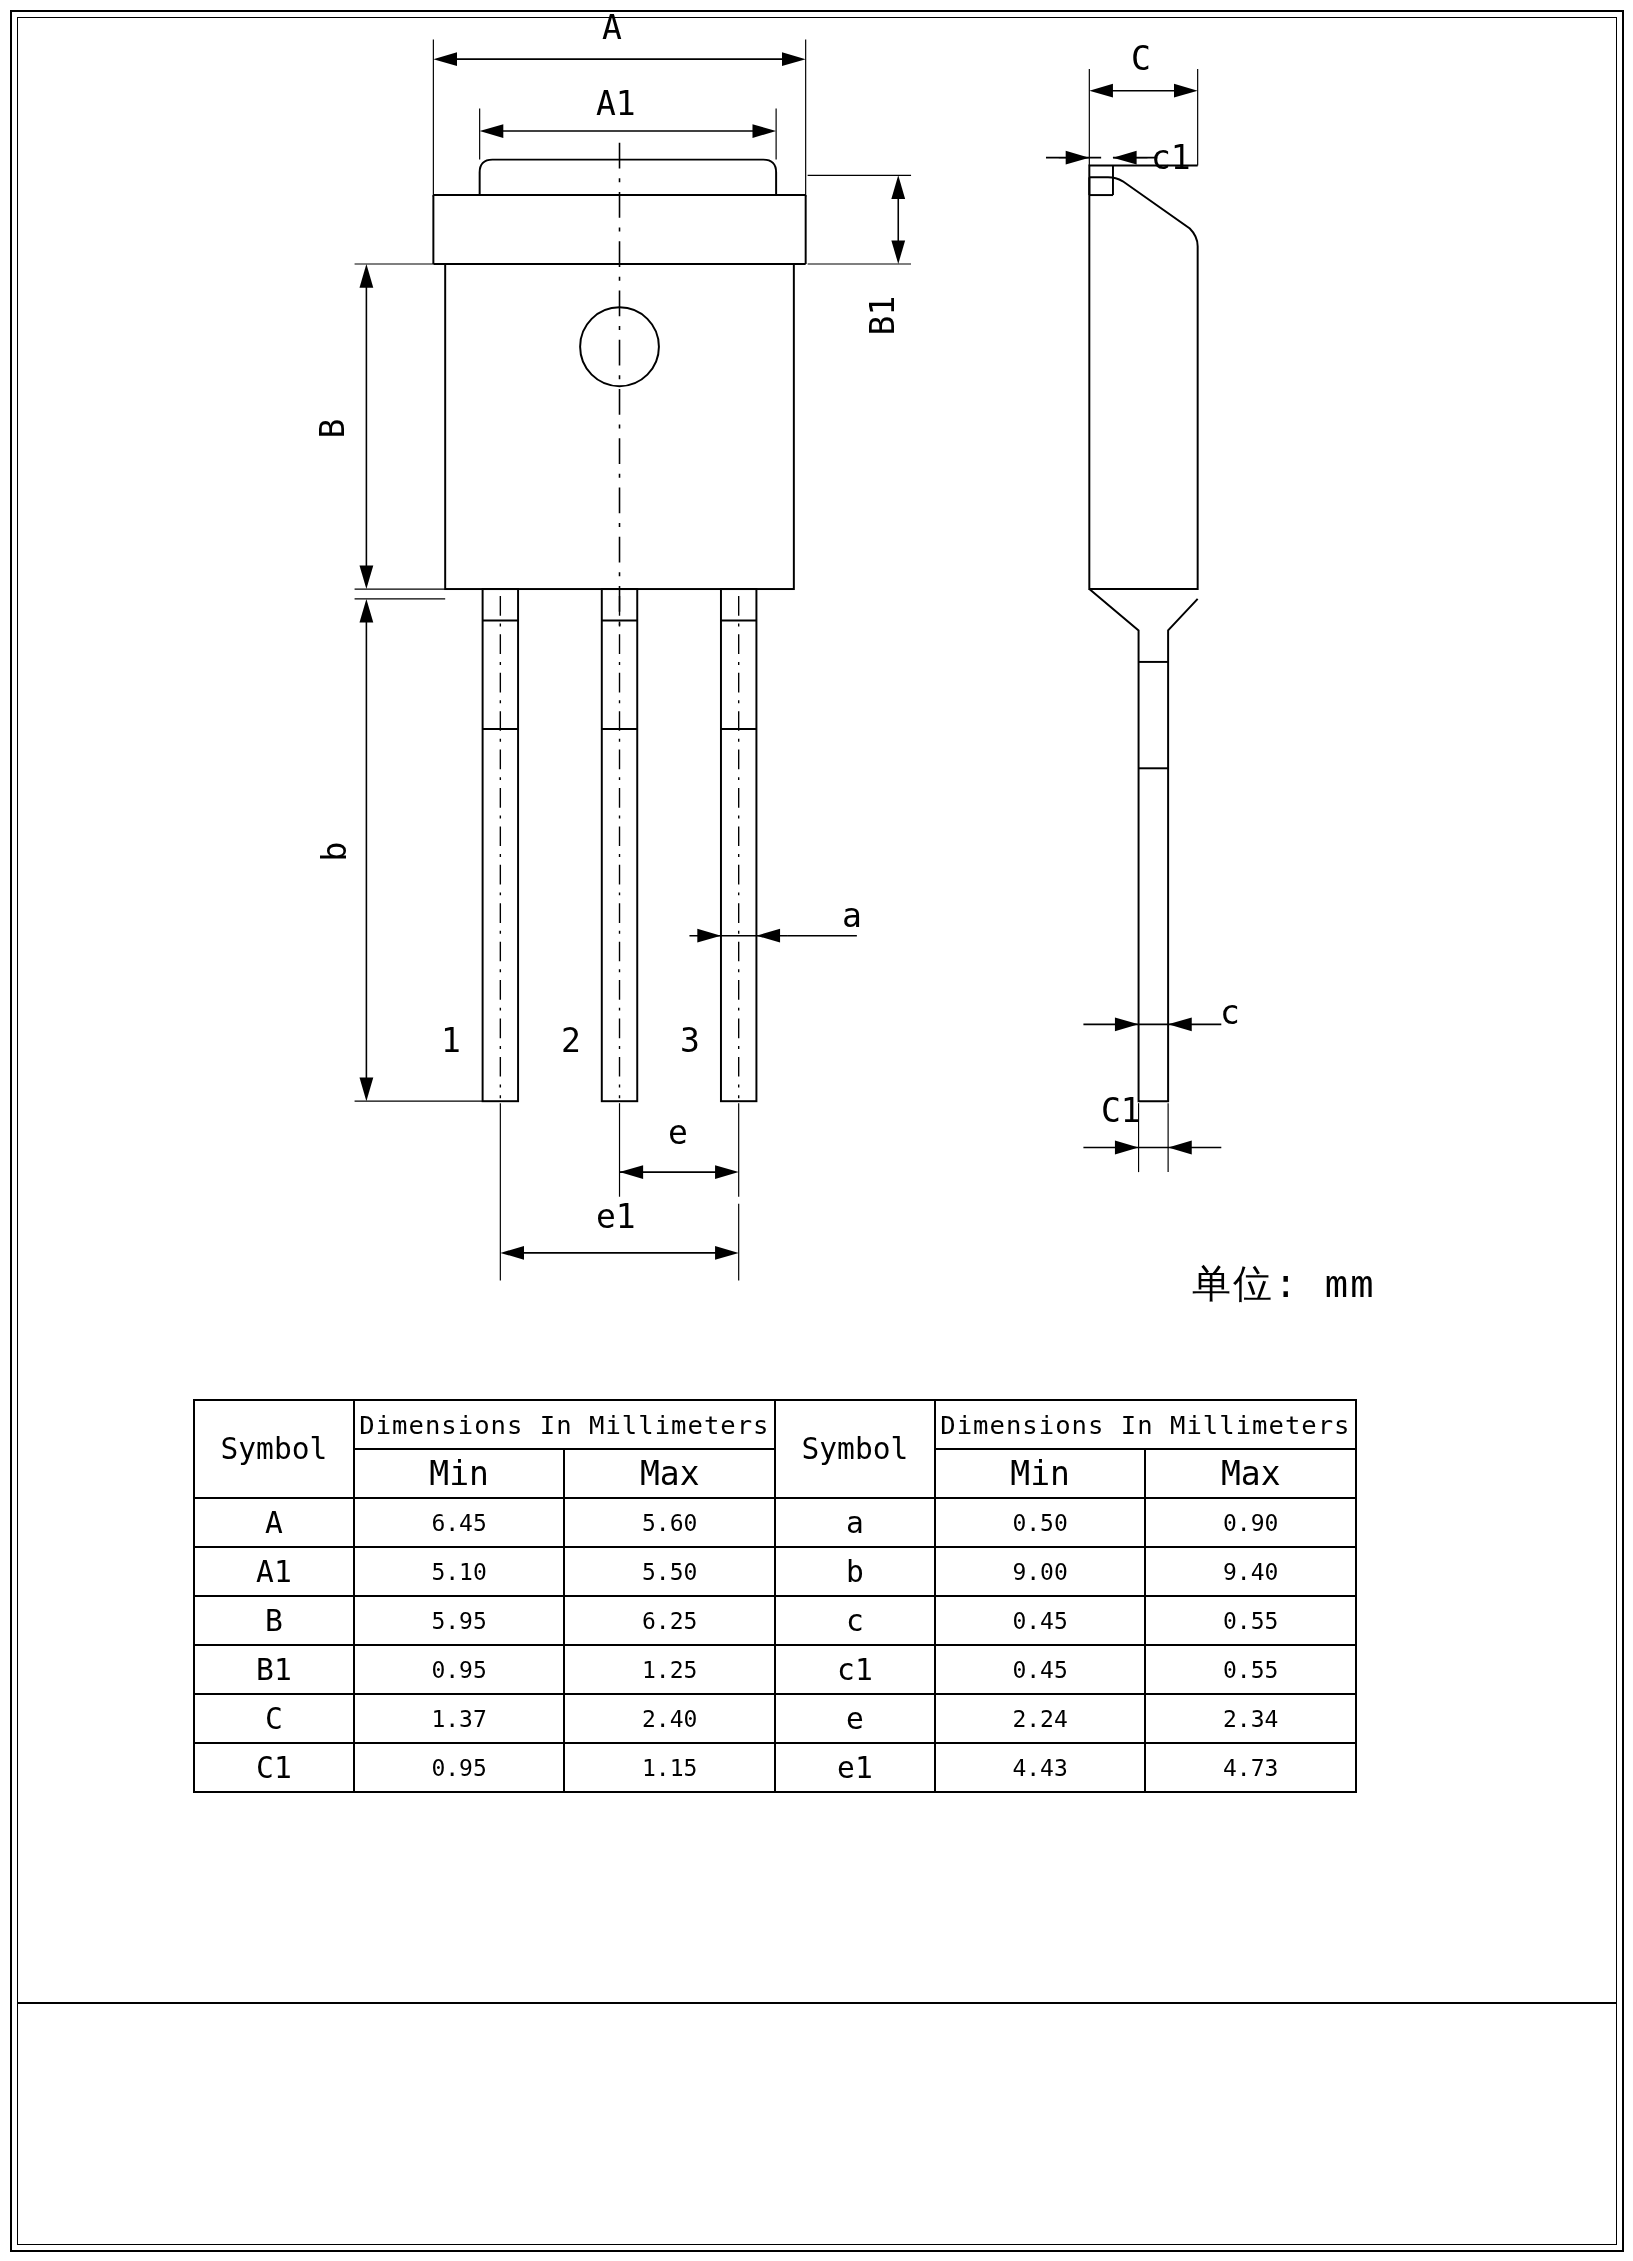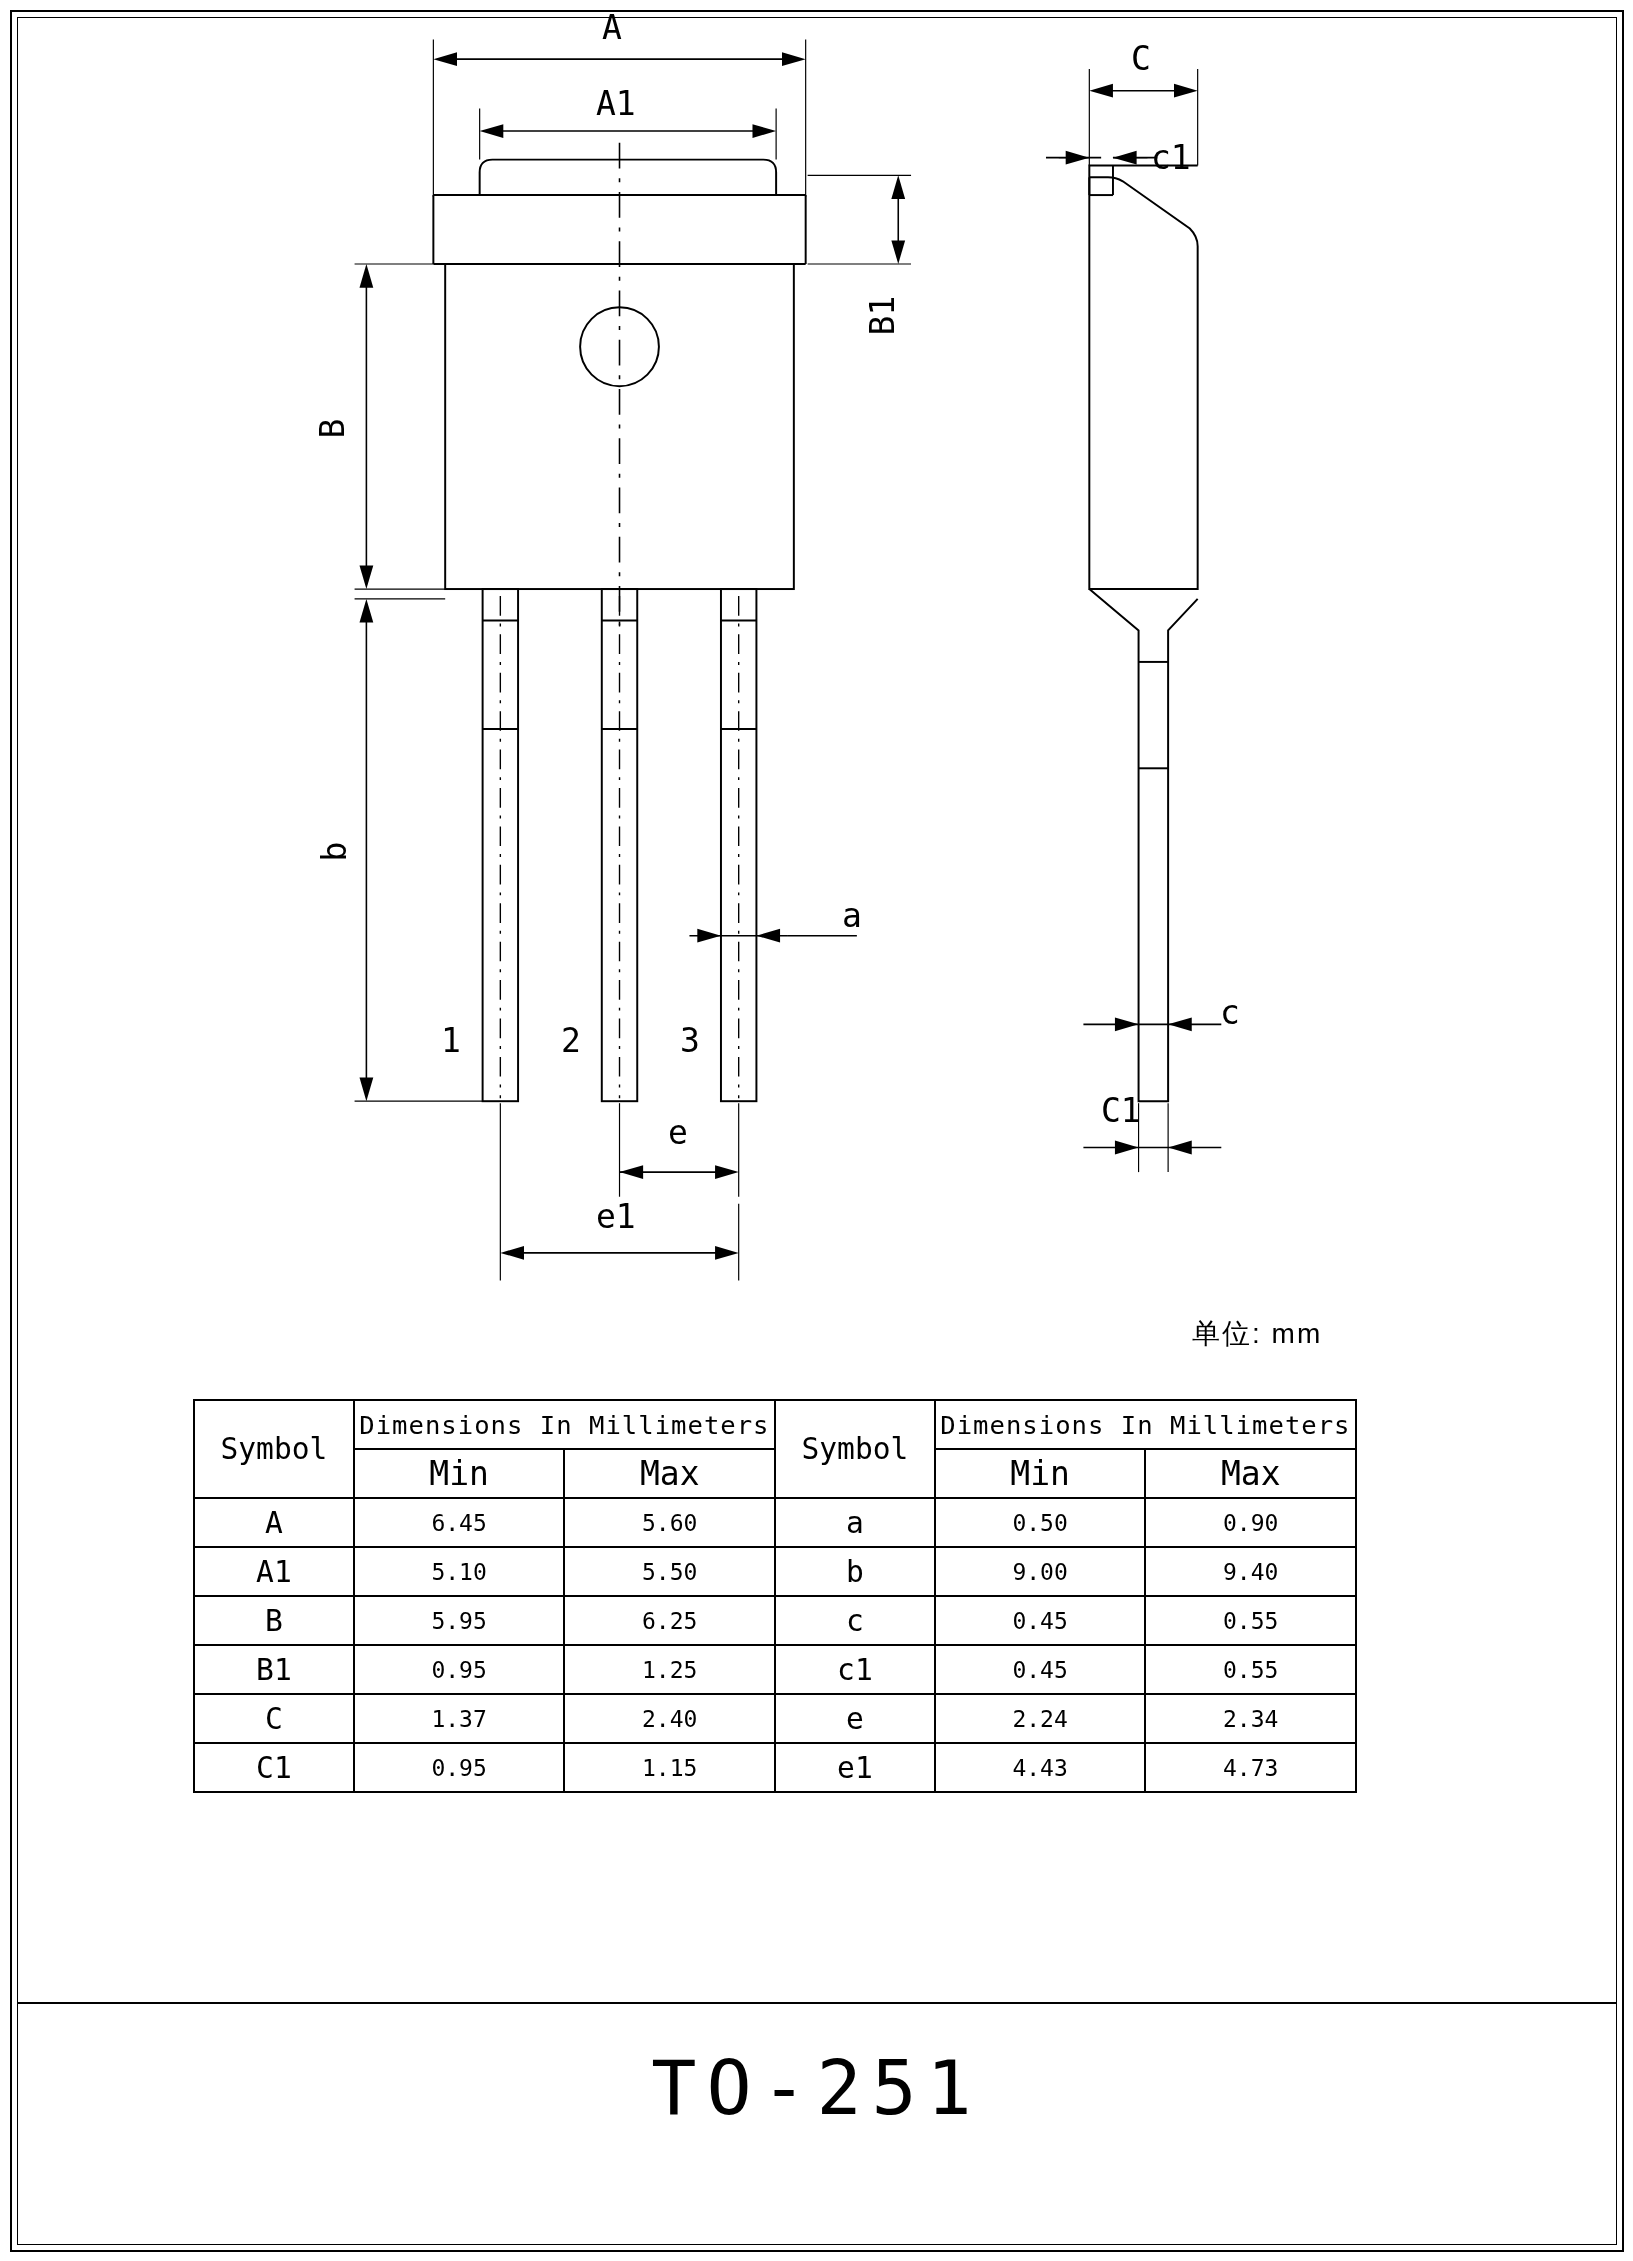--- a/index.html
+++ b/index.html
@@ -50,23 +50,23 @@
     top: 2044px;
     width: 1633px;
     text-align: center;
     font-size: 75px;
     letter-spacing: 9.9px;
     font-family: "DejaVu Sans Mono", monospace;
   }
   .unit-text {
     position: absolute;
     left: 1192px;
-    top: 1315px;
-    font-size: 28px;
-    font-family: Liberation Sans, sans-serif;
+    top: 1257px;
+    font-size: 39px;
+    font-family: Liberation Mono, monospace;
     letter-spacing: 2px;
   }
 
   
   #drawing {
     position: absolute;
     left: 0;
     top: 0;
   }
 
@@ -317,16 +317,15 @@
       <td class="sym-cell">C1</td>
       <td class="val-cell">0.95</td>
       <td class="val-cell">1.15</td>
       <td class="sym-cell">e1</td>
       <td class="val-cell">4.43</td>
       <td class="val-cell">4.73</td>
     </tr>
   </tbody>
     </table>
 
-  <div class="title-text">TO-251</div>
 
 </div>
 
 
 </body></html>

